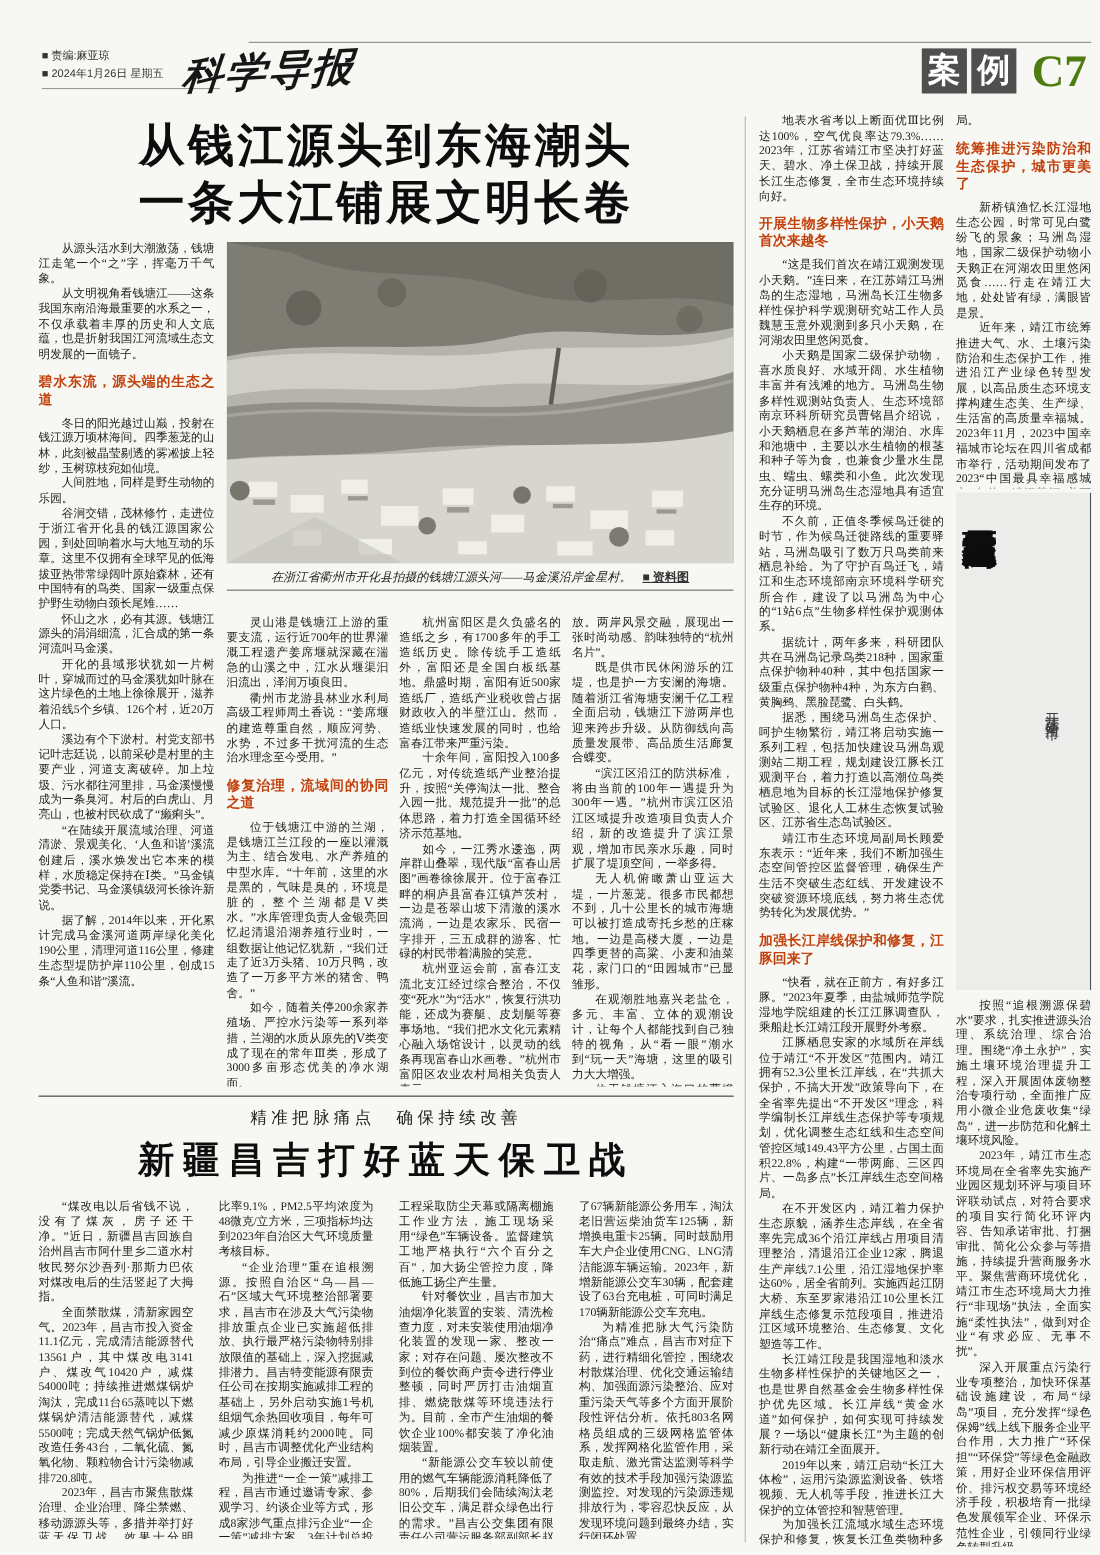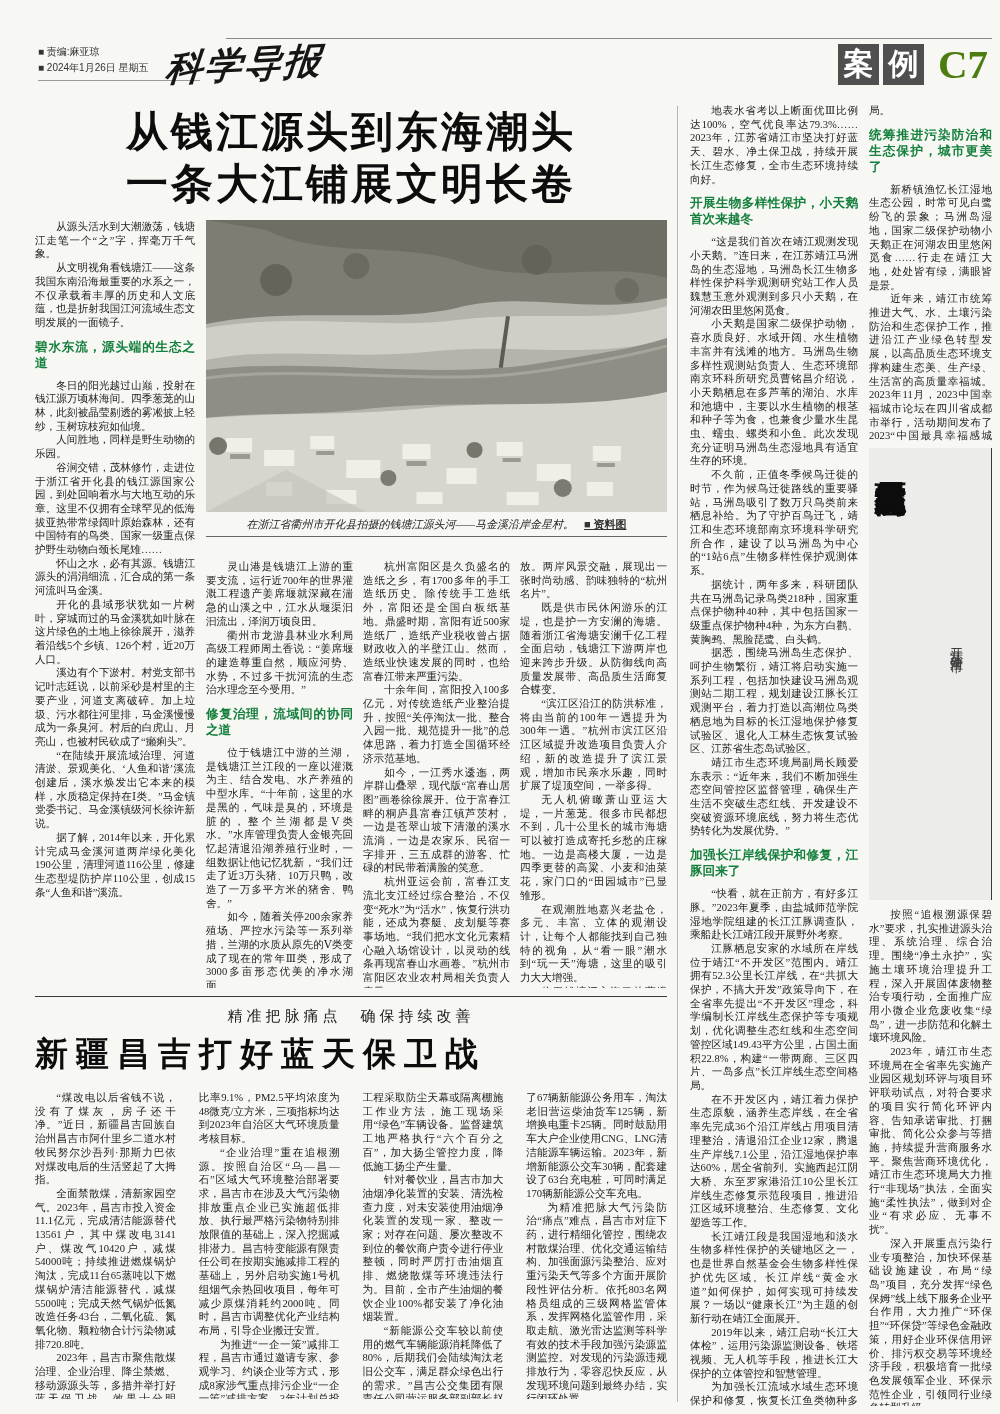--- a/index.html
+++ b/index.html
@@ -30,38 +30,38 @@
   .caption-row{display:flex;justify-content:center;align-items:baseline;gap:10px;padding:5px 2px 4px;
         border-bottom:1px solid #666;font-size:11px;}
   .caption-text{font-style:italic;color:#222;}
   .caption-credit{font-weight:bold;font-style:normal;color:#333;text-decoration:underline;}
   .three-cols{display:flex;gap:10px;margin-top:7px;flex:1;overflow:hidden;}
   .three-cols .col{flex:1;overflow:hidden;margin-top:16px;}
   
   .mid-rule{border:none;border-top:1.5px solid #3a3a3a;margin:8px 0 10px;}
   .kicker{text-align:center;font-family:"Liberation Sans","DejaVu Sans",sans-serif;font-size:15px;
         letter-spacing:4px;color:#222;margin-bottom:6px;}
-  .bottom-headline{text-align:left;font-size:33px;font-weight:bold;letter-spacing:8px;color:#0d0d0d;margin:0 0 14px;}
+  .bottom-headline{text-align:center;font-size:33px;font-weight:bold;letter-spacing:8px;color:#0d0d0d;margin:0 0 14px;}
   .four-cols{display:flex;gap:23px;height:308px;overflow:hidden;}
   .four-cols .col{flex:1;overflow:hidden;}
   
   .colA{width:168px;flex:none;overflow:hidden;}
   .colB{flex:1;display:flex;flex-direction:column;overflow:hidden;}
   .colB-top{height:340px;overflow:hidden;}
   .vtitle-panel{position:relative;height:452px;background:#ececea;border-right:1.5px solid #3a3a3a;margin:4px 0 8px;}
   .vt-main{position:absolute;left:6px;top:10px;writing-mode:vertical-rl;font-size:31px;font-weight:800;
         letter-spacing:0;line-height:1;color:#0d0d0d;height:436px;}
   .vt-sub{position:absolute;right:26px;top:190px;writing-mode:vertical-rl;font-size:13px;color:#3c3c3c;letter-spacing:2px;}
   .colB-bottom{flex:1;overflow:hidden;}
   
   .textflow{font-size:10.6px;line-height:13.7px;text-align:justify;}
   .para{margin:0;text-indent:2em;}
   .para.cont{text-indent:0;}
   .col-heading{font-family:"Liberation Sans","DejaVu Sans",sans-serif;font-weight:bold;font-size:12.6px;
-        line-height:16px;margin:9px 0 8px;text-indent:0;color:#15803d;}
+        line-height:16px;margin:9px 0 8px;text-indent:0;color:#c2410c;}
 </style>
 </head>
 <body>
 
 <div class="page">
 
   <div class="top-rule"></div>
   <div class="meta">
     <div>■ 责编:麻亚琼</div>
     <div>■ 2024年1月26日 星期五</div>

